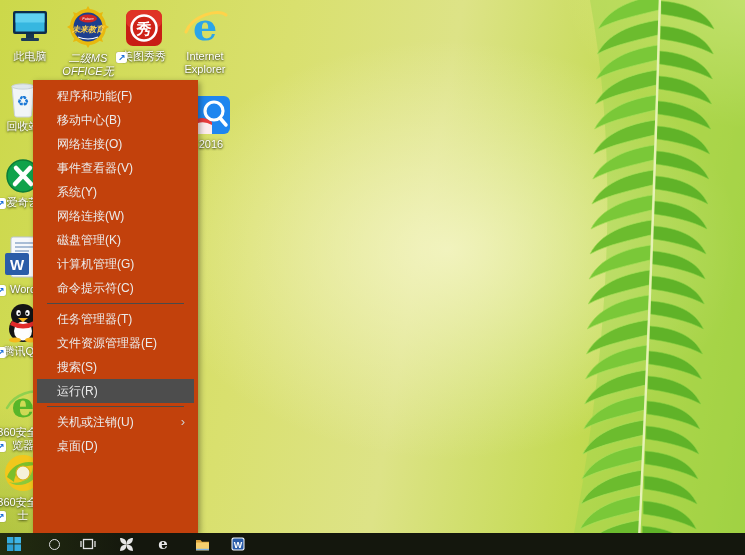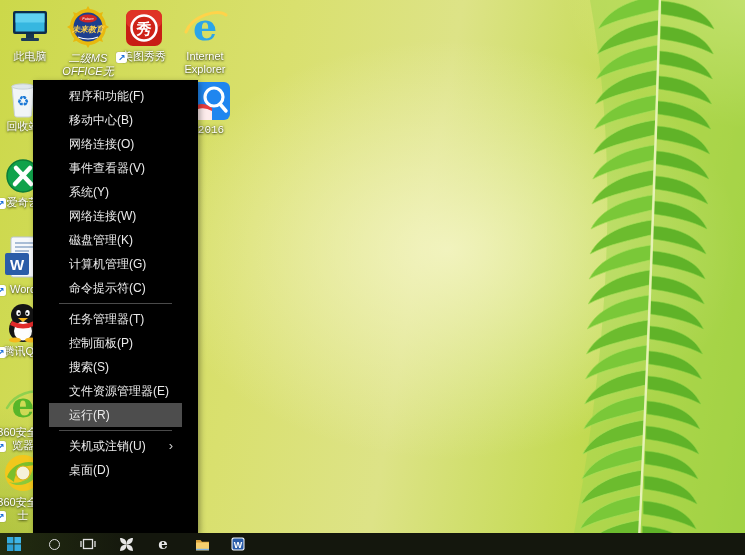--- a/index.html
+++ b/index.html
@@ -16,22 +16,22 @@
   #fern{position:absolute;top:0;right:0;width:210px;height:555px;z-index:1;filter:blur(.6px);}
   
   .dicon{position:absolute;width:56px;text-align:center;z-index:5;}
   .dicon .art{display:block;margin:0 auto;position:relative;}
   .lbl{color:#fff;font-size:11px;line-height:13px;text-shadow:0 1px 2px rgba(40,50,10,.85),0 0 3px rgba(40,50,10,.6);
        width:54px;margin:2px auto 0;word-break:break-all;}
   .badge{position:absolute;left:0;bottom:0;width:11px;height:11px;background:#fff;border-radius:2px;
          display:flex;align-items:center;justify-content:center;font-size:9px;color:#1b6fd8;
          box-shadow:0 0 1px rgba(0,0,0,.5);font-weight:bold;}
   
-  #winx{position:absolute;left:33px;top:80px;width:165px;height:453px;background:#000000;
-        box-shadow:2px 2px 6px rgba(0,0,0,.35);z-index:50;box-sizing:border-box;padding:4px 16px;}
+  #winx{position:absolute;left:33px;top:80px;width:165px;height:453px;background:#c2410c;
+        box-shadow:2px 2px 6px rgba(0,0,0,.35);z-index:50;box-sizing:border-box;padding:4px 4px;}
   .mi{height:24px;line-height:24px;padding-left:20px;font-size:12px;color:#ebebeb;position:relative;
       white-space:nowrap;cursor:default;}
   .mi.hl{background:#4d4d4d;}
   .mi .sub{position:absolute;right:9px;top:0;font-size:13px;color:#cfcfcf;}
   .sep{height:1px;background:#4a4a4a;margin:3px 10px;}
   
   #taskbar{position:absolute;left:0;bottom:0;width:745px;height:22px;z-index:80;
            background:linear-gradient(90deg, rgba(70,95,25,.30), rgba(0,0,0,0) 18%),#14170d;}
   .tbtn{position:absolute;top:0;height:22px;width:28px;display:flex;align-items:center;justify-content:center;}
   .search-ring{width:9px;height:9px;border:1.6px solid #dedede;border-radius:50%;}
@@ -212,21 +212,21 @@
     <circle cx="21" cy="21" r="18" fill="#f2c71c"></circle>
     <path d="M5 25 C10 10 30 6 38 14 C30 12 14 14 12 30 Z" fill="#7cbf2b"></path>
     <path d="M37 17 C34 32 16 37 7 30 C17 33 30 28 31 15 Z" fill="#8cc93a"></path>
     <circle cx="21" cy="21" r="7" fill="#f6f2da"></circle>
     <circle cx="21" cy="21" r="7" fill="none" stroke="#d9b31a" stroke-width="1.2"></circle>
   </svg>
   <div class="badge">↗</div>
   <div class="lbl">360安全卫士</div>
 </div>
 
-<div class="dicon" style="left:183px;top:82px;z-index:4;font-family:Liberation Mono, monospace;">
+<div class="dicon" style="left:183px;top:96px;z-index:4;">
   <svg class="art" width="42" height="40" viewBox="0 0 42 40">
     <rect x="2" y="0" width="38" height="38" rx="6" fill="#1f86ef"></rect>
     <path d="M2 26 q10 -8 20 0 l0 12 l-14 0 q-6 0 -6 -6 Z" fill="#e83c3c"></path>
     <path d="M2 30 q10 -7 20 -1 l0 9 l-14 0 q-6 0 -6 -6 Z" fill="#ffffff" opacity=".9"></path>
     <circle cx="24" cy="15" r="9" fill="none" stroke="#ffffff" stroke-width="3.2"></circle>
     <line x1="30" y1="22" x2="36" y2="29" stroke="#ffffff" stroke-width="3.5" stroke-linecap="round"></line>
   </svg>
   <div class="badge">↗</div>
   <div class="lbl">2016</div>
 </div>
@@ -236,23 +236,22 @@
   <div class="mi"><span>移动中心(B)</span></div>
   <div class="mi"><span>网络连接(O)</span></div>
   <div class="mi"><span>事件查看器(V)</span></div>
   <div class="mi"><span>系统(Y)</span></div>
   <div class="mi"><span>网络连接(W)</span></div>
   <div class="mi"><span>磁盘管理(K)</span></div>
   <div class="mi"><span>计算机管理(G)</span></div>
   <div class="mi"><span>命令提示符(C)</span></div>
   <div class="sep"></div>
   <div class="mi"><span>任务管理器(T)</span></div>
-  <div class="mi"><span>控制面板(P)</span></div>
+  <div class="mi"><span>文件资源管理器(E)</span></div>
   <div class="mi"><span>搜索(S)</span></div>
-  <div class="mi"><span>文件资源管理器(E)</span></div>
   <div class="mi hl"><span>运行(R)</span></div>
   <div class="sep"></div>
   <div class="mi">
     <span>关机或注销(U)</span>
     <span class="sub">›</span>
   </div>
   <div class="mi"><span>桌面(D)</span></div>
 </div>
 
 <div id="taskbar">

